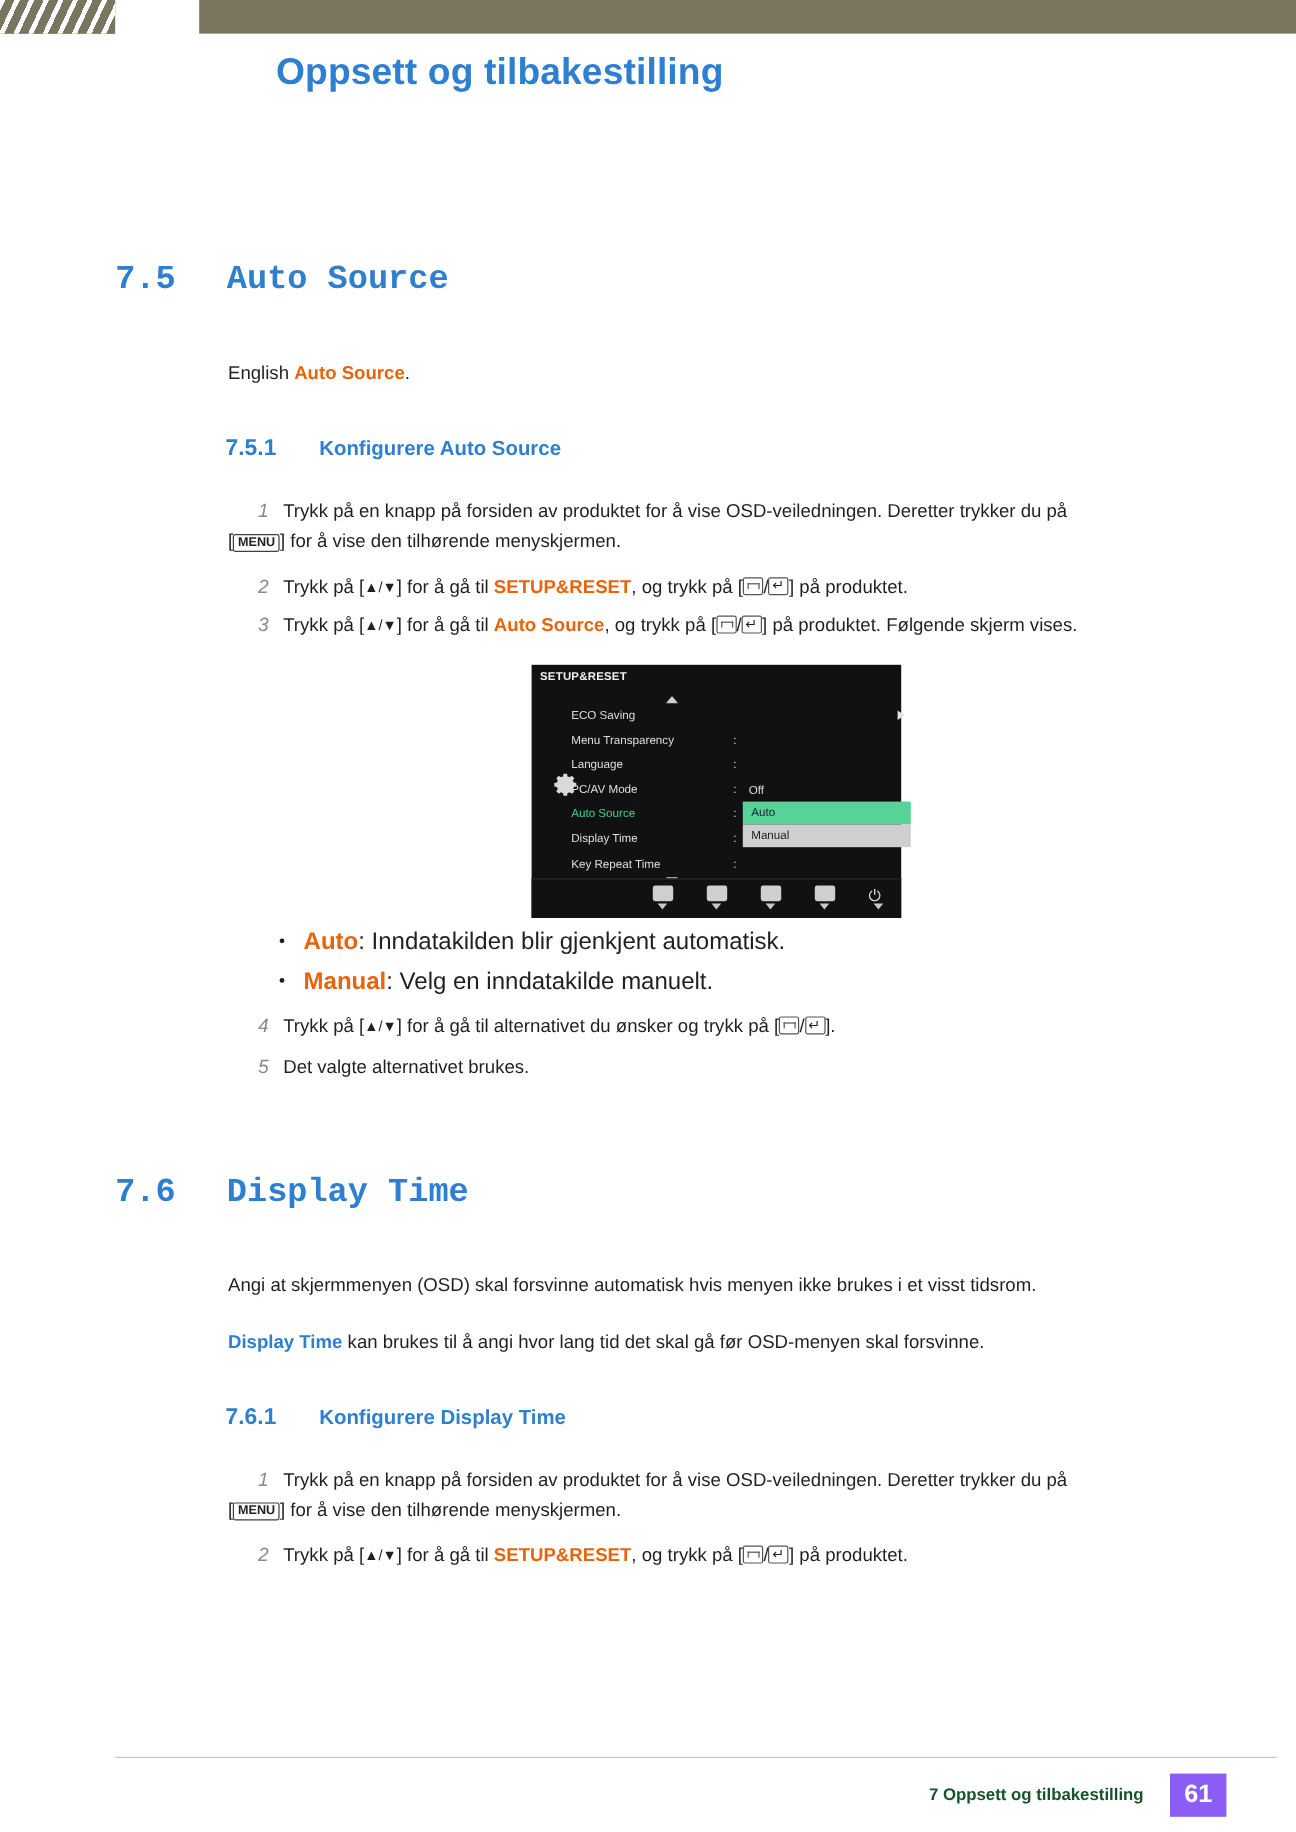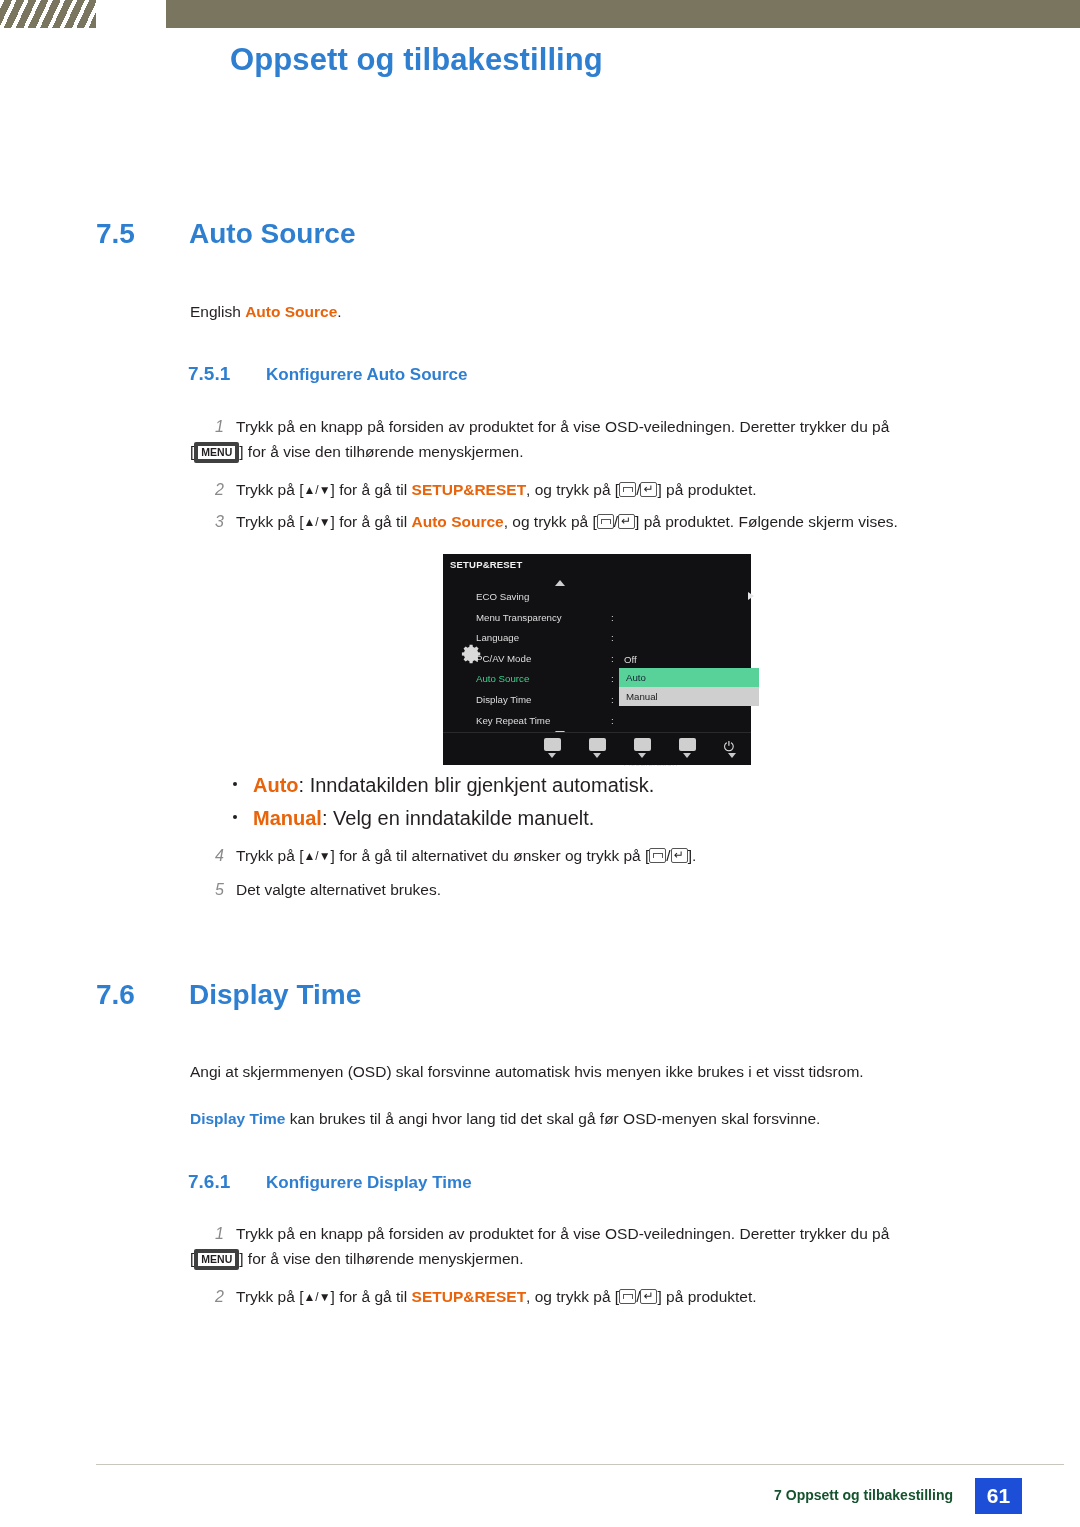--- a/index.html
+++ b/index.html
@@ -46,20 +46,21 @@
     color: #2f7fd1;
     letter-spacing: 0.1px;
   }
 
   .h1-row {
     position: absolute;
     display: flex;
     align-items: flex-start;
     color: #2f7fd1;
     font-weight: bold;
+    font-family: Liberation Mono, monospace;
   }
   .h1-num {
     font-size: 28px;
     width: 93px;
     flex: none;
   }
   .h1-text {
     font-size: 28px;
   }
 
@@ -104,21 +105,21 @@
   .step-body {
     margin-left: 46px;
     display: block;
   }
 
   .orange { color: #e8630a; font-weight: bold; }
   .blue-b { color: #2f7fd1; font-weight: bold; }
 
   .keycap {
     display: inline-block;
-    border: 4px solid #404040;
+    border: 1px solid #404040;
     border-radius: 2px;
     font-size: 10.5px;
     font-weight: bold;
     padding: 0px 3px;
     line-height: 13px;
     vertical-align: 1.5px;
     color: #231f20;
   }
   .arrowglyph { font-size: 12px; vertical-align: 1px; }
 
@@ -281,21 +282,21 @@
     position: absolute;
     right: 127px; top: 1487px;
     font-size: 14px;
     font-weight: bold;
     color: #14532d;
   }
   .footer-pagebox {
     position: absolute;
     left: 975px; top: 1478px;
     width: 47px; height: 36px;
-    background: #1d4ed8;
+    background: #8b5cf6;
     color: #ffffff;
     font-size: 21px;
     font-weight: bold;
     display: flex;
     align-items: center;
     justify-content: center;
   }
 </style>
 </head>
 <body>

